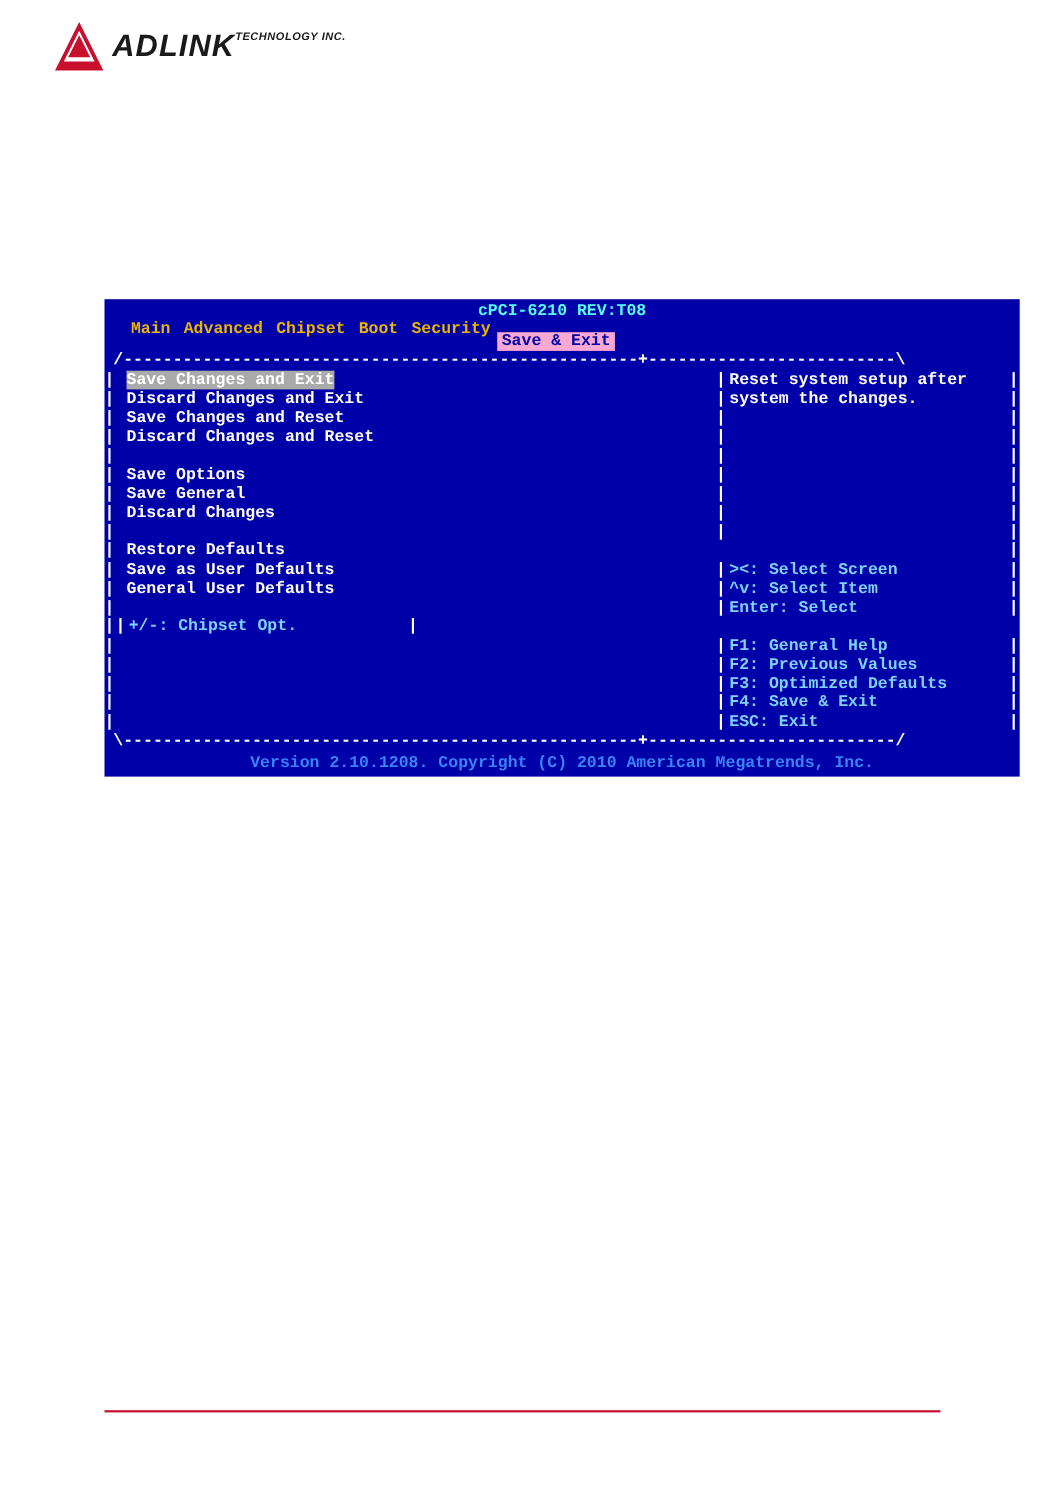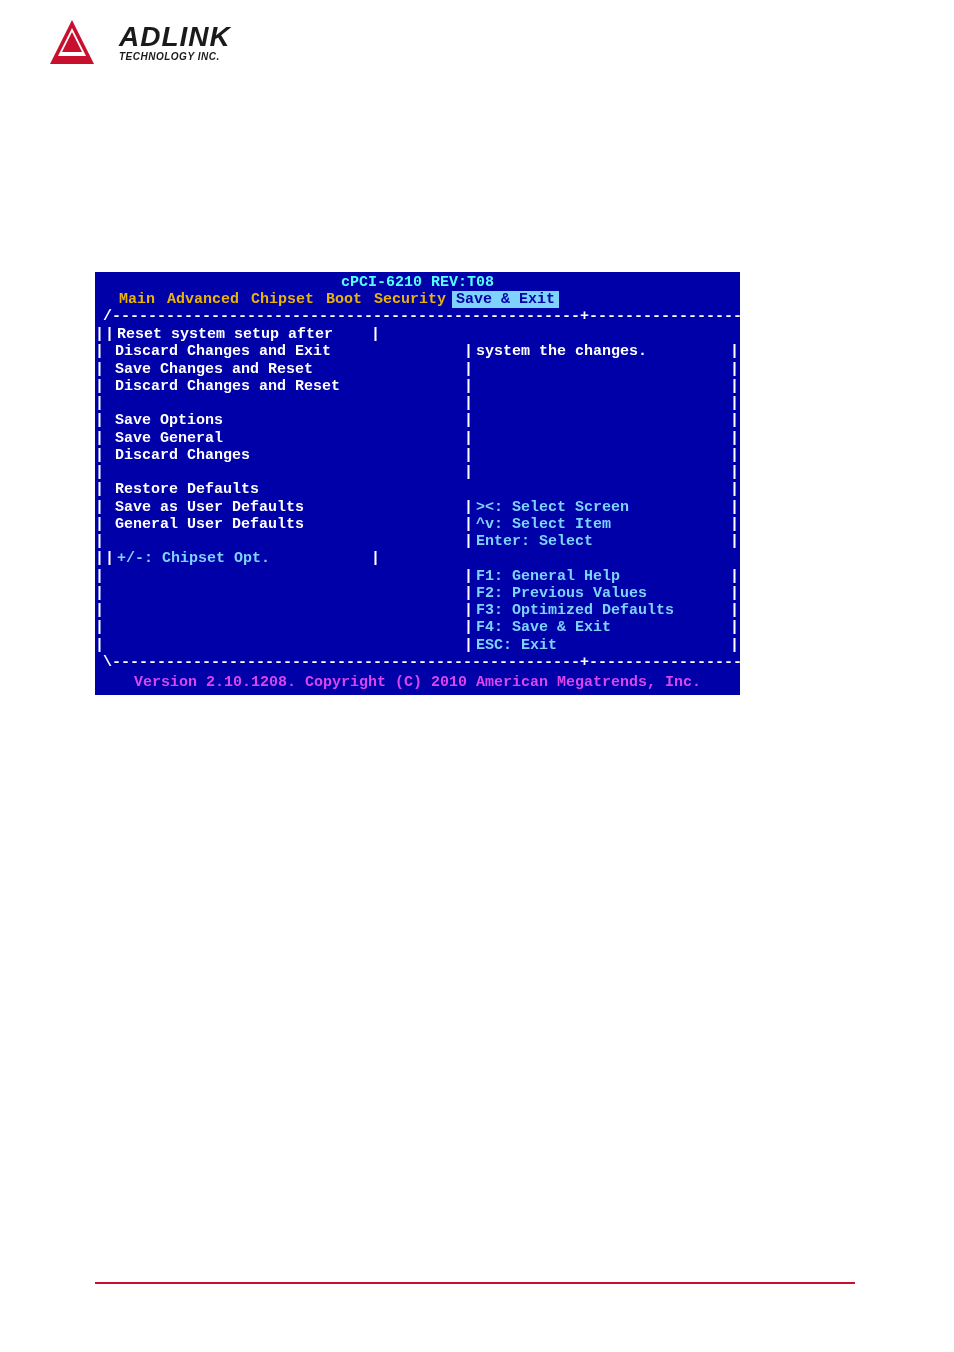--- a/index.html
+++ b/index.html
@@ -43,44 +43,44 @@
     top: 12px;
     left: -10px;
     width: 0;
     height: 0;
     border-left: 10px solid transparent;
     border-right: 10px solid transparent;
     border-bottom: 20px solid #c8102e;
     z-index: 2;
   }
   .logo-text {
-    margin-left: 25px;
+    margin-left: 8px;
     display: flex;
-    flex-direction: column;
+    flex-direction: row;
   }
   .logo-main {
     font-weight: 900;
     font-size: 28px;
     font-style: italic;
     color: #1a1a1a;
     letter-spacing: 1px;
     line-height: 1;
   }
   .logo-sub {
     font-weight: 700;
     font-size: 10px;
     font-style: italic;
     color: #1a1a1a;
     letter-spacing: 0.5px;
   }
   .bios-container {
     position: absolute;
     top: 272px;
     left: 95px;
-    width: 645px;
+    width: 832px;
     background: #0000a8;
     font-family: 'Courier New', monospace;
     font-size: 15px;
     font-weight: bold;
     color: #ffffff;
   }
   .bios-title {
     text-align: center;
     color: #55ffff;
     padding: 2px 0 0 0;
@@ -88,23 +88,24 @@
   .menu-bar {
     padding: 0 18px;
     display: flex;
     gap: 0;
   }
   .menu-item {
     color: #eab308;
     padding: 0 6px;
   }
   .menu-item.active {
-    background: #7dd3fc;
+    background: #f9a8d4;
     color: #0000a8;
     padding: 0 4px;
+    margin-top: 11px;
   }
   .divider-row {
     color: #ffffff;
     padding: 0 8px;
     font-family: 'Courier New', monospace;
     letter-spacing: 0;
     white-space: pre;
     line-height: 1.2;
   }
   .left-panel {
@@ -129,21 +130,21 @@
     color: #ffffff;
     line-height: 1.15;
   }
   .key-hint {
     color: #7dd3fc;
     line-height: 1.15;
     white-space: pre;
   }
   .footer-bar {
     text-align: center;
-    color: #d946ef;
+    color: #3b82f6;
     padding: 2px 0 4px 0;
   }
   .row-wrap {
     display: flex;
     line-height: 1.15;
   }
   .pipe {
     color: #ffffff;
     width: 10px;
   }
@@ -174,20 +175,23 @@
     <span class="menu-item">Advanced</span>
     <span class="menu-item">Chipset</span>
     <span class="menu-item">Boot</span>
     <span class="menu-item">Security</span>
     <span class="menu-item active">Save &amp; Exit</span>
   </div>
   <div class="divider-row">/----------------------------------------------------+-------------------------\</div>
 
   <div class="row-wrap">
     <div class="pipe">|</div>
+    <div class="left-panel" style="flex:1">
+      <span class="menu-option selected">Save Changes and Exit</span>
+    </div>
     <div class="pipe">|</div>
     <div class="right-panel">
       <span class="help-text">Reset system setup after</span>
     </div>
     <div class="pipe">|</div>
   </div>
 
   <div class="row-wrap">
     <div class="pipe">|</div>
     <div class="left-panel" style="flex:1">

